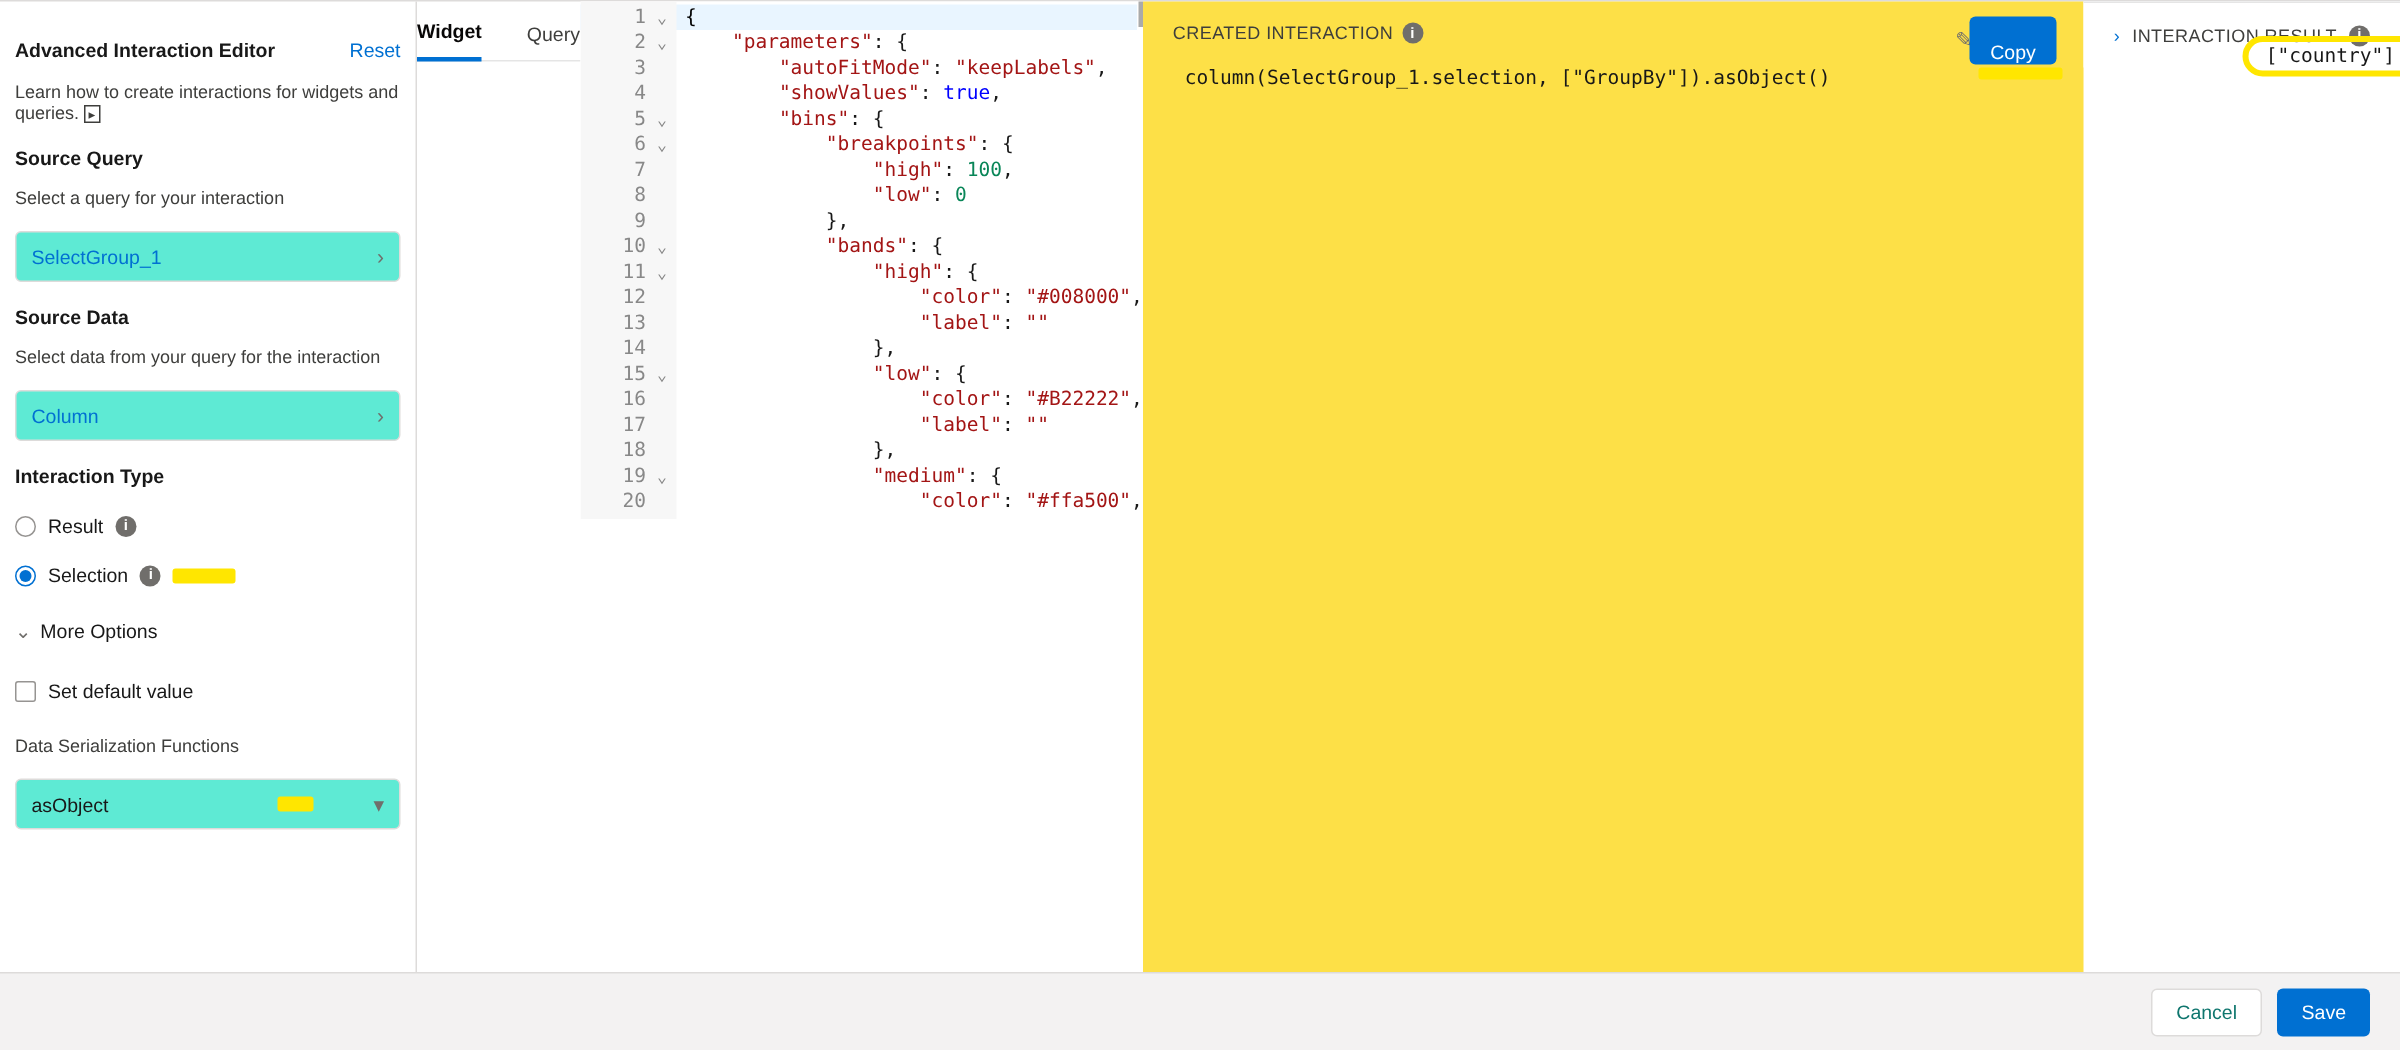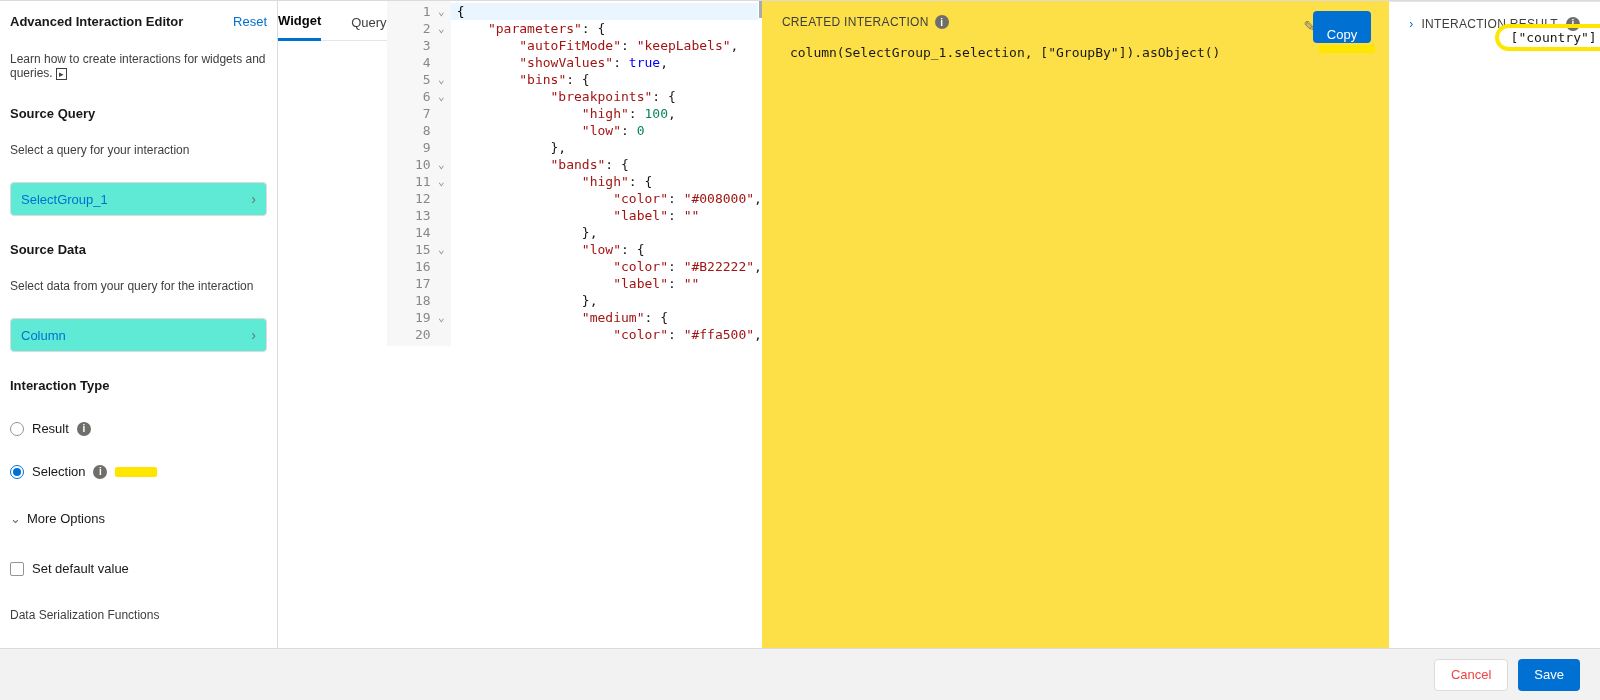--- a/index.html
+++ b/index.html
@@ -1,18 +1,18 @@
 <!DOCTYPE html>
 <html><head>
 <meta charset="utf-8">
 <style>
 * { box-sizing: border-box; margin: 0; padding: 0; }
 body { font-family: -apple-system, BlinkMacSystemFont, "Segoe UI", Arial, sans-serif; font-size: 13px; color: #181818; background: #fff; width: 1600px; height: 700px; overflow: hidden; }
 .app { display: flex; height: 648px; border-top: 1px solid #dddbda; }
-.sidebar { width: 278px; border-right: 1px solid #dddbda; padding: 8px 10px; display: flex; flex-direction: column; gap: 20px; }
+.sidebar { width: 278px; border-right: 1px solid #dddbda; padding: 20px 10px; display: flex; flex-direction: column; gap: 10px; }
 .sidebar-head { display: flex; justify-content: space-between; align-items: center; margin-top: 5px; margin-bottom: 3px; }
 .sidebar-title { font-weight: 700; font-size: 13px; }
 .reset-link { color: #0070d2; font-size: 13px; cursor: pointer; }
 .help-text { font-size: 12px; color: #3e3e3c; }
 .help-link { display: inline-flex; align-items: center; gap: 3px; border: 1px solid #3e3e3c; padding: 0 2px; font-size: 9px; height: 12px; }
 .section-label { font-weight: 700; font-size: 13px; margin-top: 6px; }
 .sub-label { font-size: 12px; color: #3e3e3c; margin-top: 2px; }
 .select-box { border: 1px solid #dddbda; border-radius: 4px; height: 34px; display: flex; align-items: center; justify-content: space-between; padding: 0 10px; margin-top: 5px; cursor: pointer; background: #5eead4; }
 .select-val { color: #0070d2; font-size: 13px; }
 .select-val.dark { color: #181818; }
@@ -45,21 +45,21 @@
 .created-code { font-family: Consolas, Monaco, monospace; font-size: 13px; color: #181818; margin-top: 16px; margin-left: 8px; }
 .copy-btn { position: absolute; right: 18px; top: 10px; background: #0070d2; color: #fff; border: none; border-radius: 4px; height: 30px; padding: 16px 14px; font-size: 13px; cursor: pointer; }
 .pencil { position: absolute; right: 74px; top: 17px; font-size: 14px; color: #706e6b; cursor: pointer; }
 .copy-hl { position: absolute; right: 14px; top: 44px; width: 56px; height: 8px; background: #ffe600; border-radius: 2px; }
 .result-bar { background: #fff; border-top: 1px solid #e5e5e5; display: flex; align-items: center; height: 44px; padding: 0 20px; position: relative; }
 .result-lbl { display: flex; align-items: center; gap: 8px; font-size: 12px; letter-spacing: 0.3px; color: #3e3e3c; }
 .result-val { position: absolute; left: 50%; transform: translateX(-50%); }
 .circle-hl { position: absolute; border: 4px solid #ffe600; border-radius: 22px; padding: 2px 12px; font-family: Consolas, Monaco, monospace; font-size: 13px; }
 .footer { height: 52px; background: #f3f2f2; border-top: 1px solid #dddbda; display: flex; align-items: center; justify-content: flex-end; padding: 0 20px; gap: 10px; }
 .btn { height: 32px; padding: 0 16px; border-radius: 4px; font-size: 13px; cursor: pointer; }
-.btn-cancel { background: #fff; border: 1px solid #dddbda; color: #ef4444; margin-left: 26px; }
+.btn-cancel { background: #fff; border: 1px solid #dddbda; color: #0f766e; margin-left: 26px; }
 .btn-save { background: #0070d2; color: #fff; border: none; }
 .down-chev { color: #706e6b; }
 .editor-wrap { position: relative; flex-shrink: 0; }
 .line-hl { position: absolute; left: 0; right: 4px; top: 2px; height: 17px; background: #e9f5ff; z-index: 0; }
 .editor > * { position: relative; z-index: 1; }
 .gutter, .code { background: transparent; }
 .gutter { background: #f7f7f7; }
 .scroll-marker { position: absolute; right: 0; top: 0; width: 3px; height: 17px; background: #aaa; }
 </style>
 </head>
@@ -106,20 +106,25 @@
 
     <div class="more-opts">
       <span class="down-chev">⌄</span>
       <span>More Options</span>
     </div>
     <div class="check-row">
       <span class="chk"></span>
       <span>Set default value</span>
     </div>
     <div class="sub-label" style="margin-top:12px">Data Serialization Functions</div>
+    <div class="select-box">
+      <span class="select-val dark">asObject</span>
+      <span class="hl-yellow" style="width:24px;margin-left:auto;margin-right:40px"></span>
+      <span class="chev">▾</span>
+    </div>
   </div>
 
   <div class="main">
     <div class="tabs">
       <div class="tab active">Widget</div>
       <div class="tab">Query</div>
     </div>
 
     <div class="editor-wrap">
       <div class="line-hl"></div>

